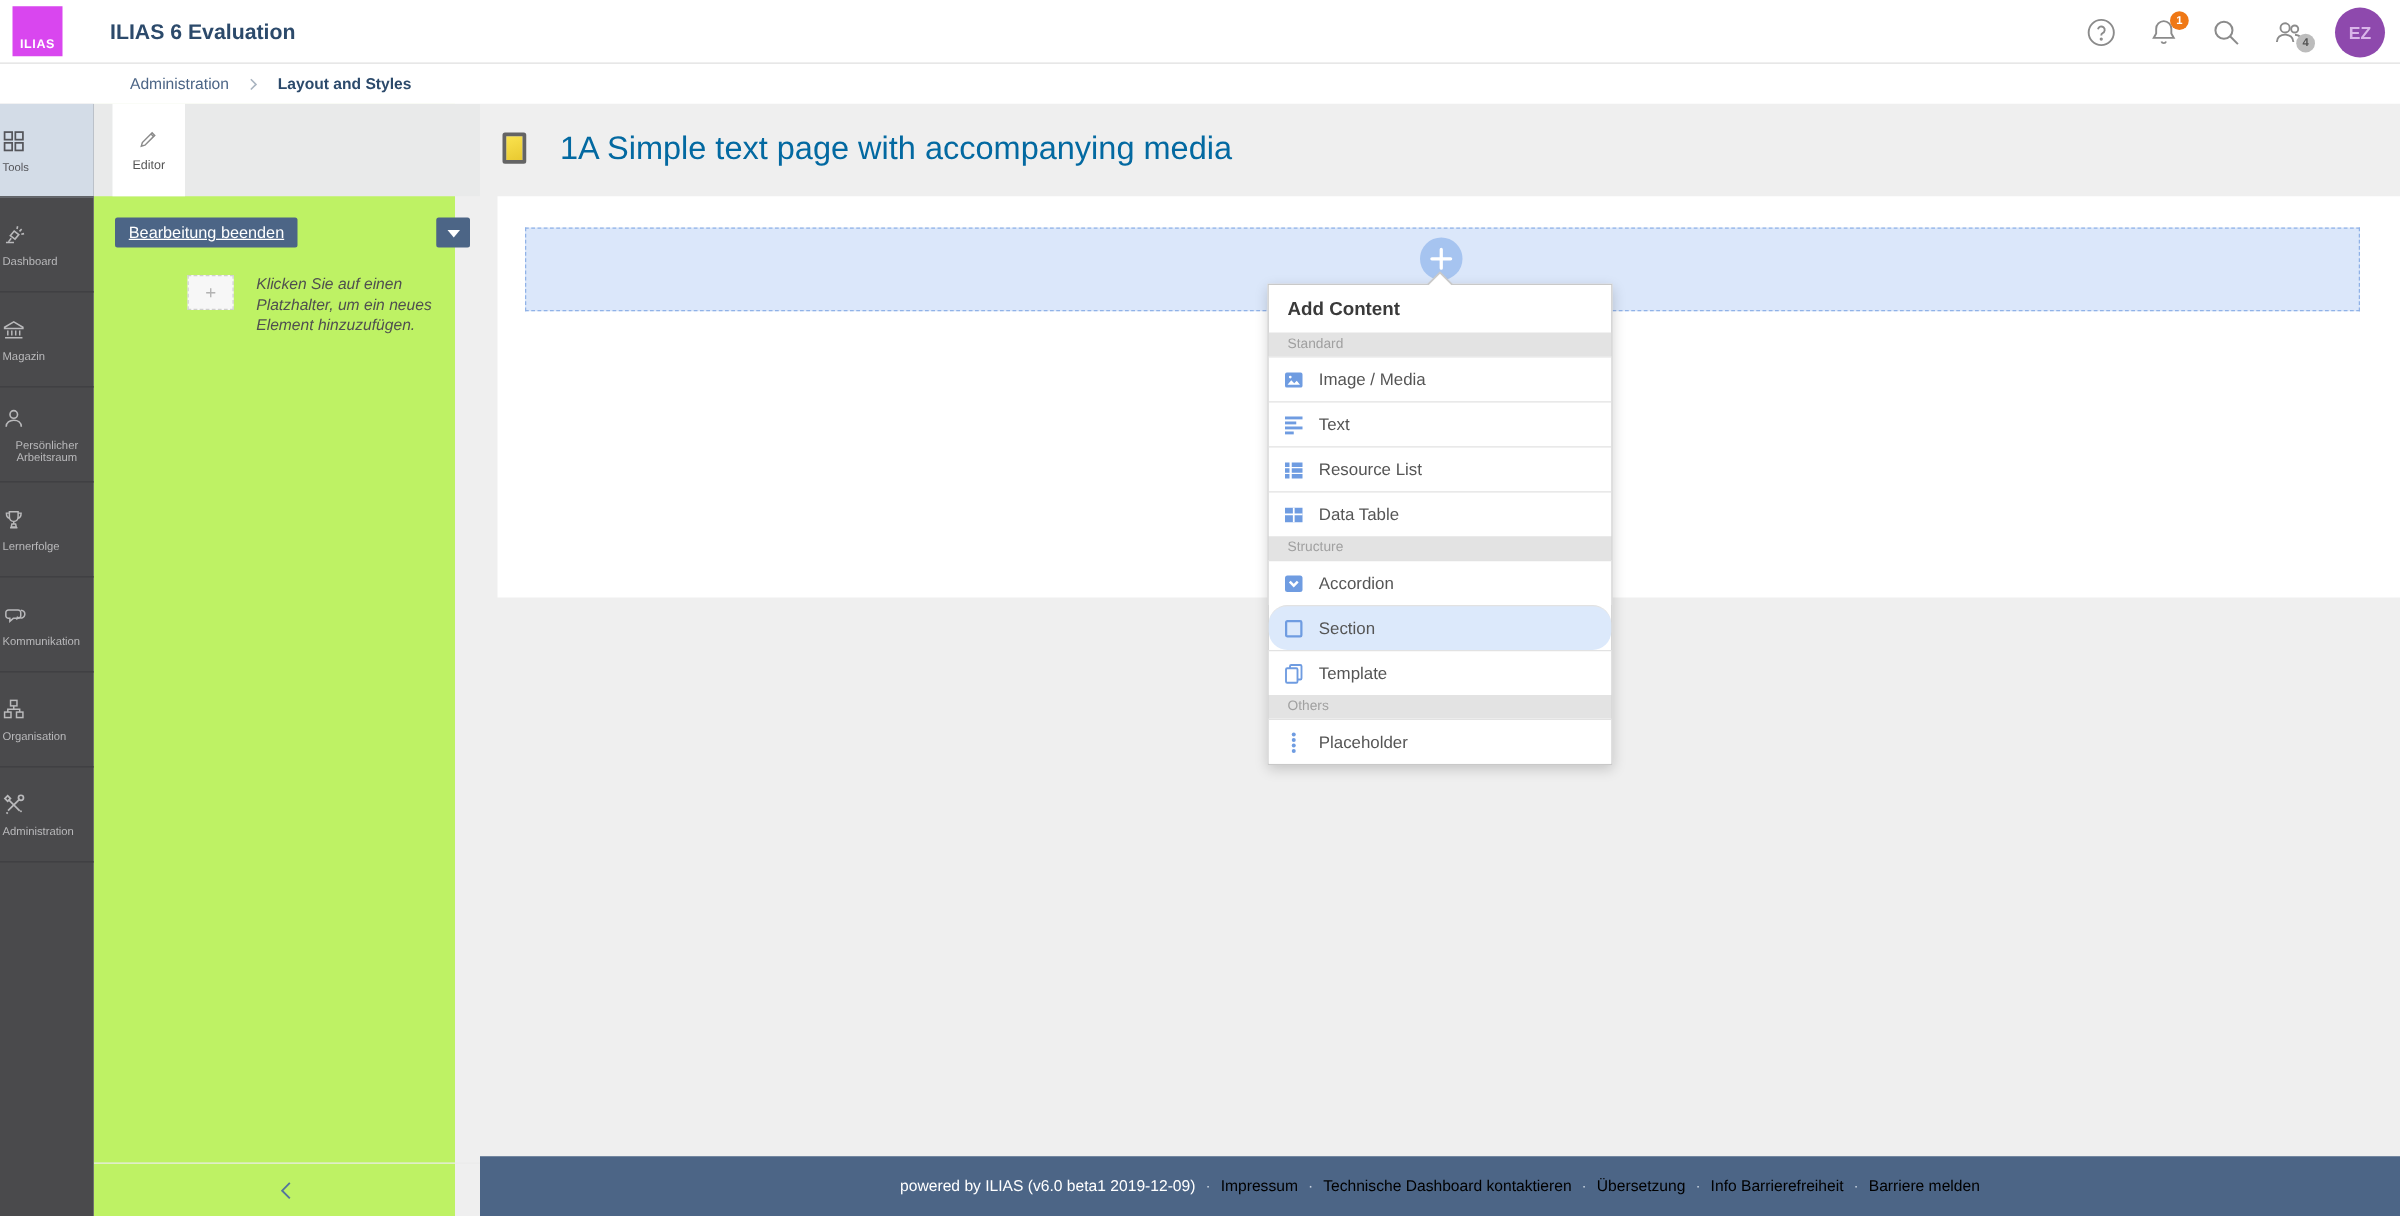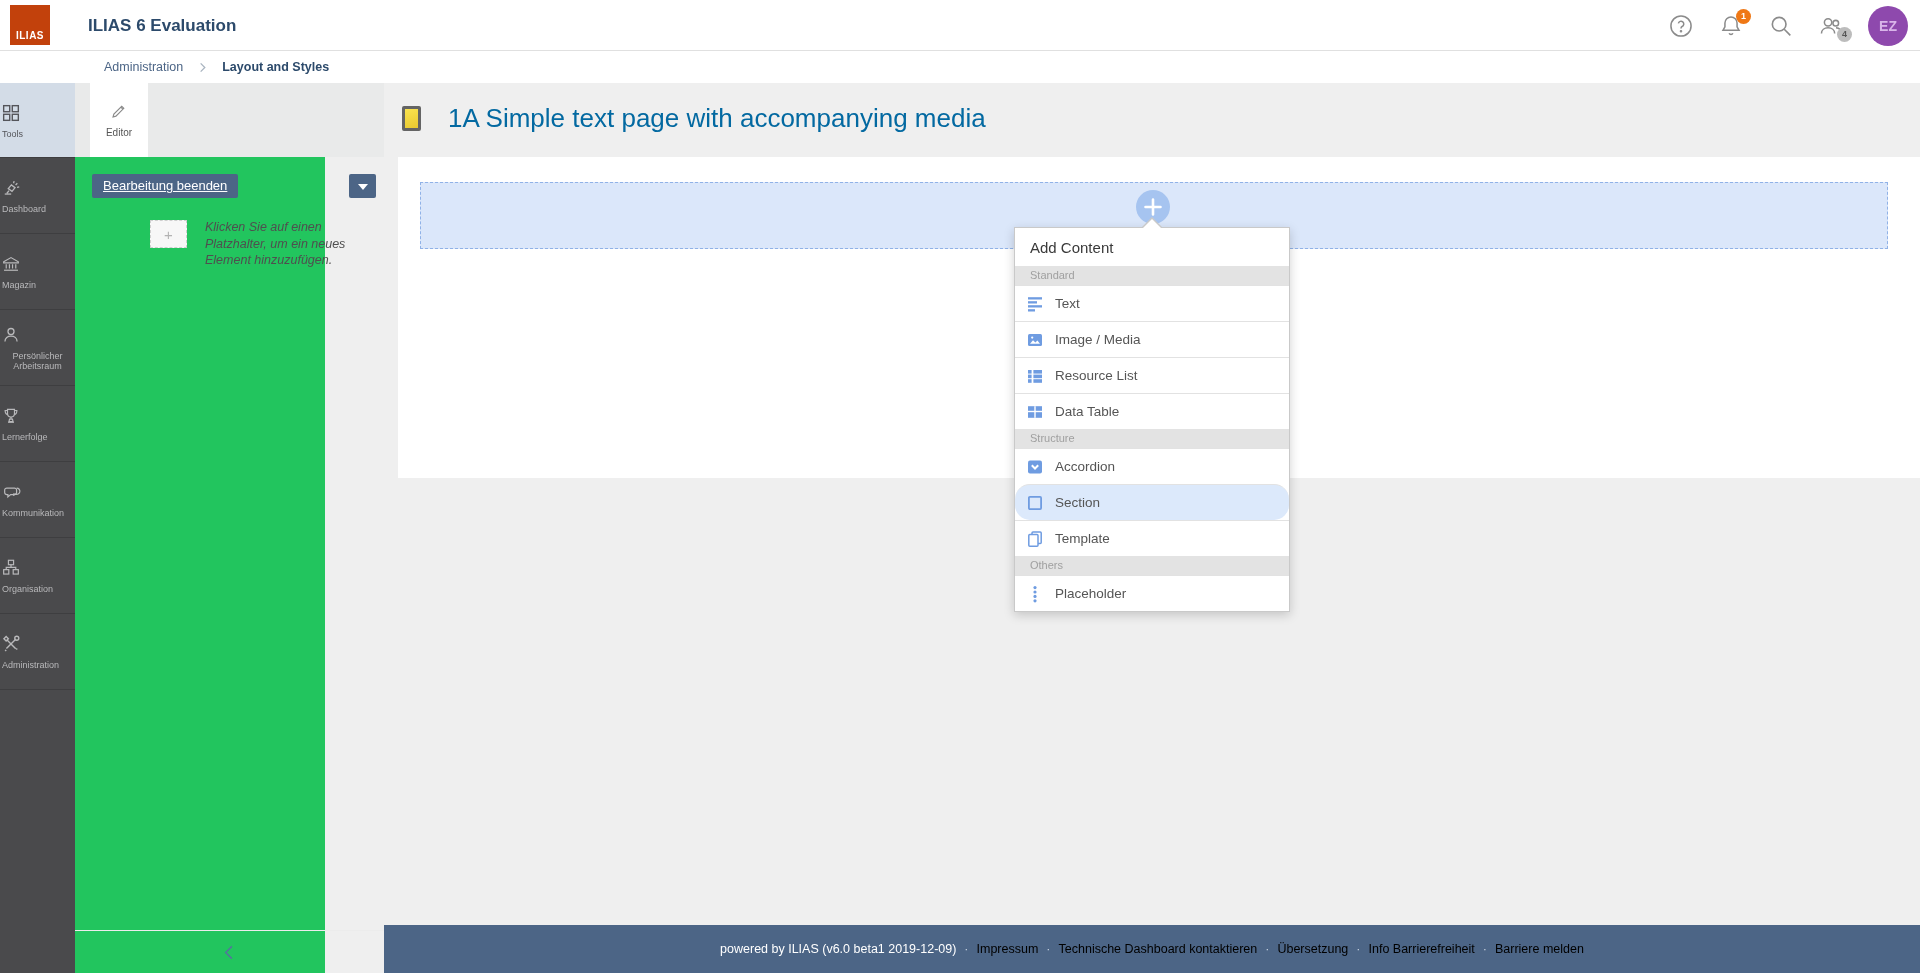--- a/index.html
+++ b/index.html
@@ -1,21 +1,21 @@
 <!DOCTYPE html>
 <html><head>
 <meta charset="utf-8">
 <style>
   * { margin:0; padding:0; box-sizing:border-box; }
   html,body { width:1920px; height:973px; }
   body { font-family:"Liberation Sans", sans-serif; background:#efefef; position:relative; overflow:hidden; }
 
   
   .header { position:absolute; left:0; top:0; width:1920px; height:51px; background:#fff; border-bottom:1px solid #e0e0e0; z-index:30; }
-  .logo { position:absolute; left:10px; top:5px; width:40px; height:40px; background:#c2410c; display:flex; align-items:flex-end; justify-content:center; }
+  .logo { position:absolute; left:10px; top:5px; width:40px; height:40px; background:#d946ef; display:flex; align-items:flex-end; justify-content:center; }
   .logo span { color:#fff; font-size:10px; font-weight:bold; letter-spacing:.5px; padding-bottom:4px; }
   .app-title { position:absolute; left:88px; top:0; height:51px; line-height:51px; font-size:17px; font-weight:bold; color:#2c4a6b; }
   .header-icons { position:absolute; right:12px; top:0; height:51px; display:flex; align-items:center; gap:24px; }
   .hicon { position:relative; width:26px; height:26px; color:#8b8b8b; cursor:pointer; }
   .hicon svg { width:26px; height:26px; display:block; }
   .badge { position:absolute; min-width:15px; height:15px; border-radius:8px; font-size:9px; font-weight:bold; display:flex; align-items:center; justify-content:center; padding:0 3px; }
   .badge.orange { background:#ef7815; color:#fff; top:-4px; right:-7px; }
   .badge.gray { background:#bcbcbc; color:#555; bottom:-3px; right:-8px; }
   .avatar { width:40px; height:40px; border-radius:50%; background:#8e49ad; color:#d9b5e9; font-size:14px; font-weight:bold; display:flex; align-items:center; justify-content:center; cursor:pointer; }
 
@@ -27,21 +27,21 @@
   .crumb-sep svg { width:11px; height:11px; display:block; }
 
   
   .sidebar { position:absolute; left:0; top:83px; width:75px; height:890px; background:#4a4a4c; z-index:20; display:flex; flex-direction:column; }
   .side-item { height:76px; border-bottom:1px solid #3e3e40; display:flex; flex-direction:column; align-items:flex-start; justify-content:center; gap:5px; color:#b9b9bb; cursor:pointer; text-align:center; }
   .side-item svg { width:22px; height:22px; }
   .side-item .slabel { font-size:9px; line-height:10px; padding:0 2px; }
   .side-item.active { background:#d3dce7; color:#54555a; height:75px; }
 
   
-  .left-panel { position:absolute; left:75px; top:83px; width:250px; height:890px; background:#22c55e; z-index:15; }
+  .left-panel { position:absolute; left:75px; top:83px; width:289px; height:890px; background:#bef264; z-index:15; }
   .tab-strip { position:absolute; left:0; top:0; width:309px; height:74px; background:#e9eaea; }
   .tab-active { position:absolute; left:15px; top:0; width:58px; height:74px; background:#fff; display:flex; flex-direction:column; align-items:center; justify-content:center; gap:7px; color:#6e6e6e; cursor:pointer; }
   .tab-active svg { width:18px; height:18px; }
   .tab-active .tlabel { font-size:10px; color:#555; }
   .finish-btn { position:absolute; left:17px; top:91px; height:24px; padding:0 11px; background:#4c6586; border:none; border-radius:2px; color:#fff; font-size:13px; font-family:inherit; cursor:pointer; line-height:24px;text-decoration:underline; }
   .caret-btn { position:absolute; left:274px; top:91px; width:27px; height:24px; background:#4c6586; border:none; border-radius:2px; cursor:pointer; }
   .caret-btn::after { content:""; position:absolute; left:8.5px; top:10px; border:5px solid transparent; border-top:6px solid #fff; }
   .mini-placeholder { position:absolute; left:75px; top:137px; width:37px; height:28px; border:1px dashed #cfcfcf; background:#f7f7f7; color:#b3b3b3; font-size:15px; display:flex; align-items:center; justify-content:center; cursor:pointer; }
   .hint-text { position:absolute; left:130px; top:136px; width:155px; font-size:12.5px; font-style:italic; color:#4f4f4f; line-height:1.32; }
   .collapse-row { position:absolute; left:0; top:847px; width:309px; height:43px; border-top:1px solid #ececec; display:flex; align-items:center; justify-content:center; cursor:pointer; }
@@ -54,21 +54,21 @@
 
   .content-panel { position:absolute; left:398px; top:157px; width:1522px; height:321px; background:#fff; z-index:4; }
   .dropzone { position:absolute; left:22px; top:25px; width:1468px; height:67px; background:#dbe7fa; border:1px dashed #90b2e7; cursor:pointer; }
   .plus-btn { position:absolute; left:738px; top:33px; width:34px; height:34px; border-radius:50%; background:#a6c4f0; cursor:pointer; z-index:6; }
   .plus-btn svg { width:34px; height:34px; display:block; }
 
   
   .popover { position:absolute; left:1014px; top:227px; width:276px; background:#fff; border:1px solid #c9c9c9; box-shadow:0 3px 10px rgba(0,0,0,.18); z-index:10; }
   .pop-arrow { position:absolute; left:126px; top:-11px; width:0; height:0; border:11px solid transparent; border-top:none; border-bottom:11px solid #c9c9c9; }
   .pop-arrow::after { content:""; position:absolute; left:-10px; top:1.5px; border:10px solid transparent; border-top:none; border-bottom:10px solid #fff; }
-  .pop-header { padding:11px 15px 10px; font-size:15px; font-weight:normal; color:#3a3a3a; }
+  .pop-header { padding:11px 15px 10px; font-size:15px; font-weight:bold; color:#3a3a3a; }
   .pop-section { background:#e3e3e3; color:#a0a0a0; font-size:11px; padding:3px 15px 4px; }
   .pop-item { height:36px; display:flex; align-items:center; padding-left:11px; gap:11px; border-top:1px solid #e2e2e2; font-size:13.5px; color:#555; cursor:pointer; background:#fff; }
   .pop-item.highlight { background:#dce9fb;border-radius:15px; }
   .pop-item svg { width:18px; height:18px; flex:none; }
 
   
   .footer { position:absolute; left:384px; top:925px; width:1536px; height:48px; background:#4c6586; display:flex; align-items:center; justify-content:center; font-size:12.5px; color:#fff; z-index:8; }
   .footer .sep { color:#c7d2df; margin:0 8px; }
   .footer .flink { color:#000000; cursor:pointer;text-align:center; }
 </style>
@@ -232,35 +232,35 @@
       </svg>
   </div>
 </div>
 
 <div class="popover">
   <div class="pop-arrow"></div>
   <div class="pop-header">Add Content</div>
 
   <div class="pop-section">Standard</div>
   <div class="pop-item">
+    <svg viewBox="0 0 18 18">
+        <rect x="2" y="3" width="14" height="12" rx="1.5" fill="#6f9ce1"></rect>
+        <path d="M4 12.8l3-3.6 2.4 2.4 2-2 2.6 3.2z" fill="#fff"></path>
+        <circle cx="6.2" cy="6.6" r="1.1" fill="#fff"></circle>
+      </svg>
+    <span>Image / Media</span>
+  </div>
+  <div class="pop-item">
     <svg viewBox="0 0 18 18" fill="#6f9ce1">
         <rect x="2" y="2.2" width="14" height="2.3"></rect>
         <rect x="2" y="6.2" width="9" height="2.3"></rect>
         <rect x="2" y="10.2" width="14" height="2.3"></rect>
         <rect x="2" y="14.2" width="7" height="2.3"></rect>
       </svg>
     <span>Text</span>
-  </div>
-  <div class="pop-item">
-    <svg viewBox="0 0 18 18">
-        <rect x="2" y="3" width="14" height="12" rx="1.5" fill="#6f9ce1"></rect>
-        <path d="M4 12.8l3-3.6 2.4 2.4 2-2 2.6 3.2z" fill="#fff"></path>
-        <circle cx="6.2" cy="6.6" r="1.1" fill="#fff"></circle>
-      </svg>
-    <span>Image / Media</span>
   </div>
   <div class="pop-item">
     <svg viewBox="0 0 18 18" fill="#6f9ce1">
         <rect x="2" y="3" width="3.6" height="3.6"></rect>
         <rect x="7.4" y="3" width="8.6" height="3.6"></rect>
         <rect x="2" y="7.6" width="3.6" height="3.6"></rect>
         <rect x="7.4" y="7.6" width="8.6" height="3.6"></rect>
         <rect x="2" y="12.2" width="3.6" height="3.6"></rect>
         <rect x="7.4" y="12.2" width="8.6" height="3.6"></rect>
       </svg>

